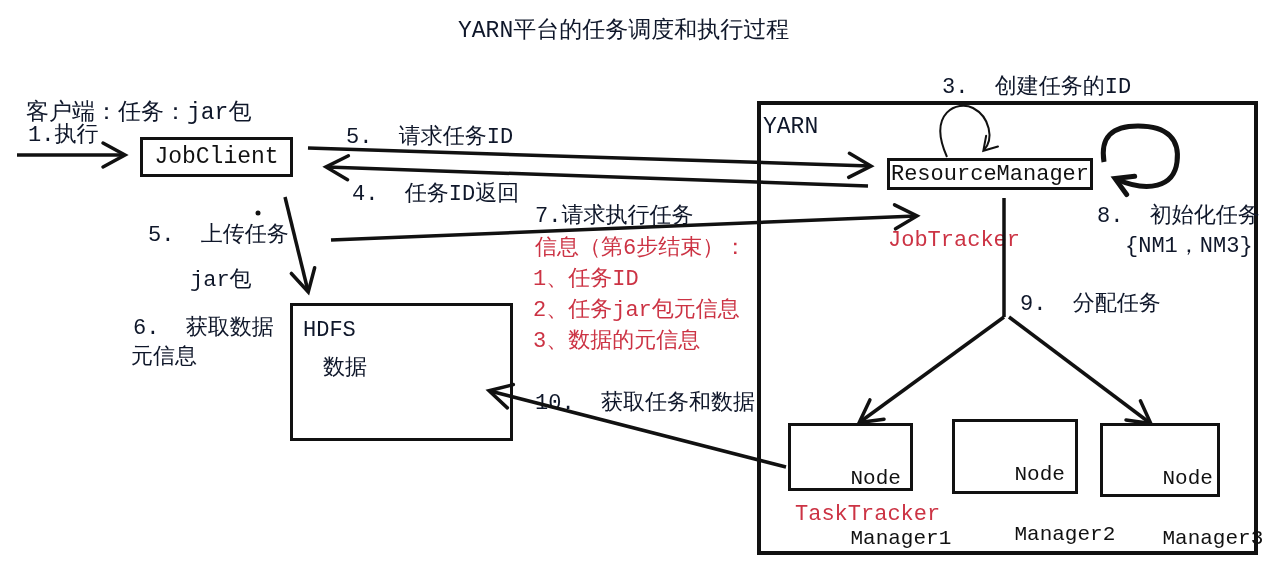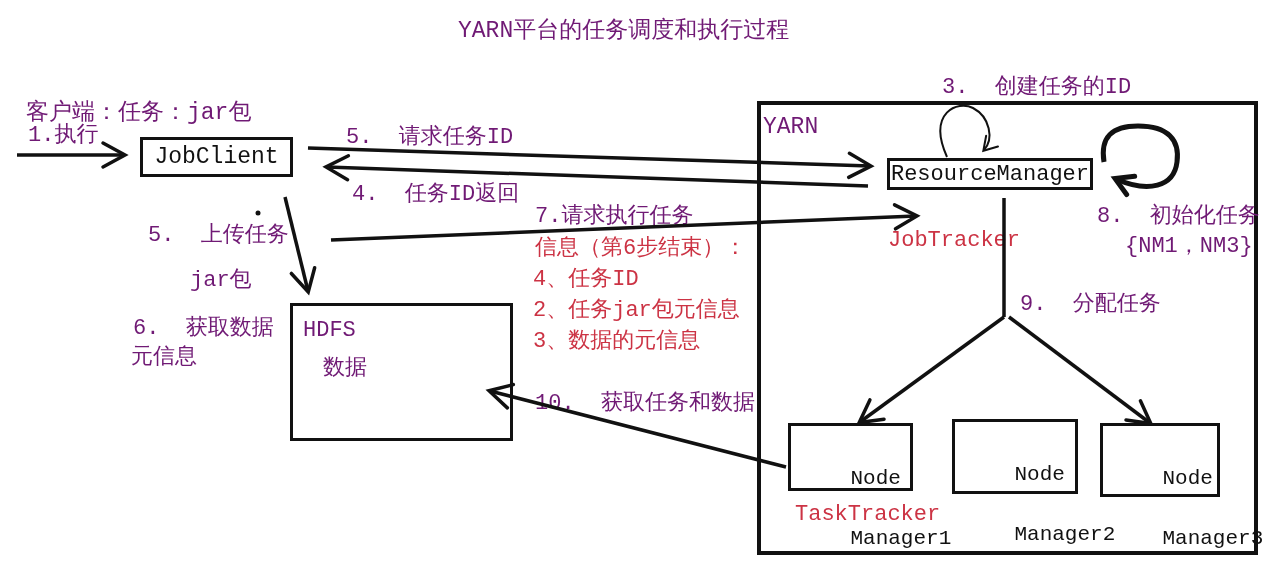--- a/index.html
+++ b/index.html
@@ -1,20 +1,20 @@
 <!DOCTYPE html>
 <html style="--note-red: #cc3344;"><head>
 <meta charset="utf-8">
 <style>
   html,body{margin:0;padding:0;background:#fff;}
   #canvas{
     position:relative;width:1275px;height:569px;background:#fff;overflow:hidden;
     font-family:"Liberation Mono","DejaVu Sans Mono",monospace;color:#111;
   }
-  .lbl{position:absolute;font-size:22px;line-height:1.2;white-space:pre;z-index:3;color:#701a75;}
+  .lbl{position:absolute;font-size:22px;line-height:1.2;white-space:pre;z-index:3;color:#0f172a;}
   .red{color:var(--note-red,#cc3344);}
   .box{position:absolute;border:3px solid #111;background:#fff;box-sizing:border-box;z-index:2;}
   .box-center{display:flex;align-items:center;justify-content:center;}
   .nm-box{padding:8px 0 0 9px;font-size:21px;line-height:30px;white-space:pre;}
   #strokes{position:absolute;left:0;top:0;z-index:5;pointer-events:none;}
   .title{font-size:23px;}
 </style>
 </head>
 <body>
 
@@ -27,21 +27,21 @@
 
   <div class="box box-center" style="left:140px;top:137px;width:153px;height:40px;font-size:23px;">
     <span>JobClient</span>
   </div>
 
   <div class="lbl" style="left:346px;top:125px;">5.  请求任务ID</div>
   <div class="lbl" style="left:352px;top:182px;">4.  任务ID返回</div>
   <div class="lbl" style="left:535px;top:204px;">7.请求执行任务</div>
 
   <div class="lbl red" style="left:535px;top:236px;">信息（第6步结束）：</div>
-  <div class="lbl red" style="left:533px;top:267px;">4、任务ID</div>
+  <div class="lbl red" style="left:533px;top:267px;">1、任务ID</div>
   <div class="lbl red" style="left:533px;top:298px;">2、任务jar包元信息</div>
   <div class="lbl red" style="left:533px;top:329px;">3、数据的元信息</div>
 
   <div class="lbl" style="left:148px;top:223px;">5.  上传任务</div>
   <div class="lbl" style="left:190px;top:268px;">jar包</div>
   <div class="lbl" style="left:133px;top:316px;">6.  获取数据</div>
   <div class="lbl" style="left:131px;top:345px;">元信息</div>
 
   <div class="box" style="left:290px;top:303px;width:223px;height:138px;">
     <span class="lbl" style="left:10px;top:12px;">HDFS</span>

